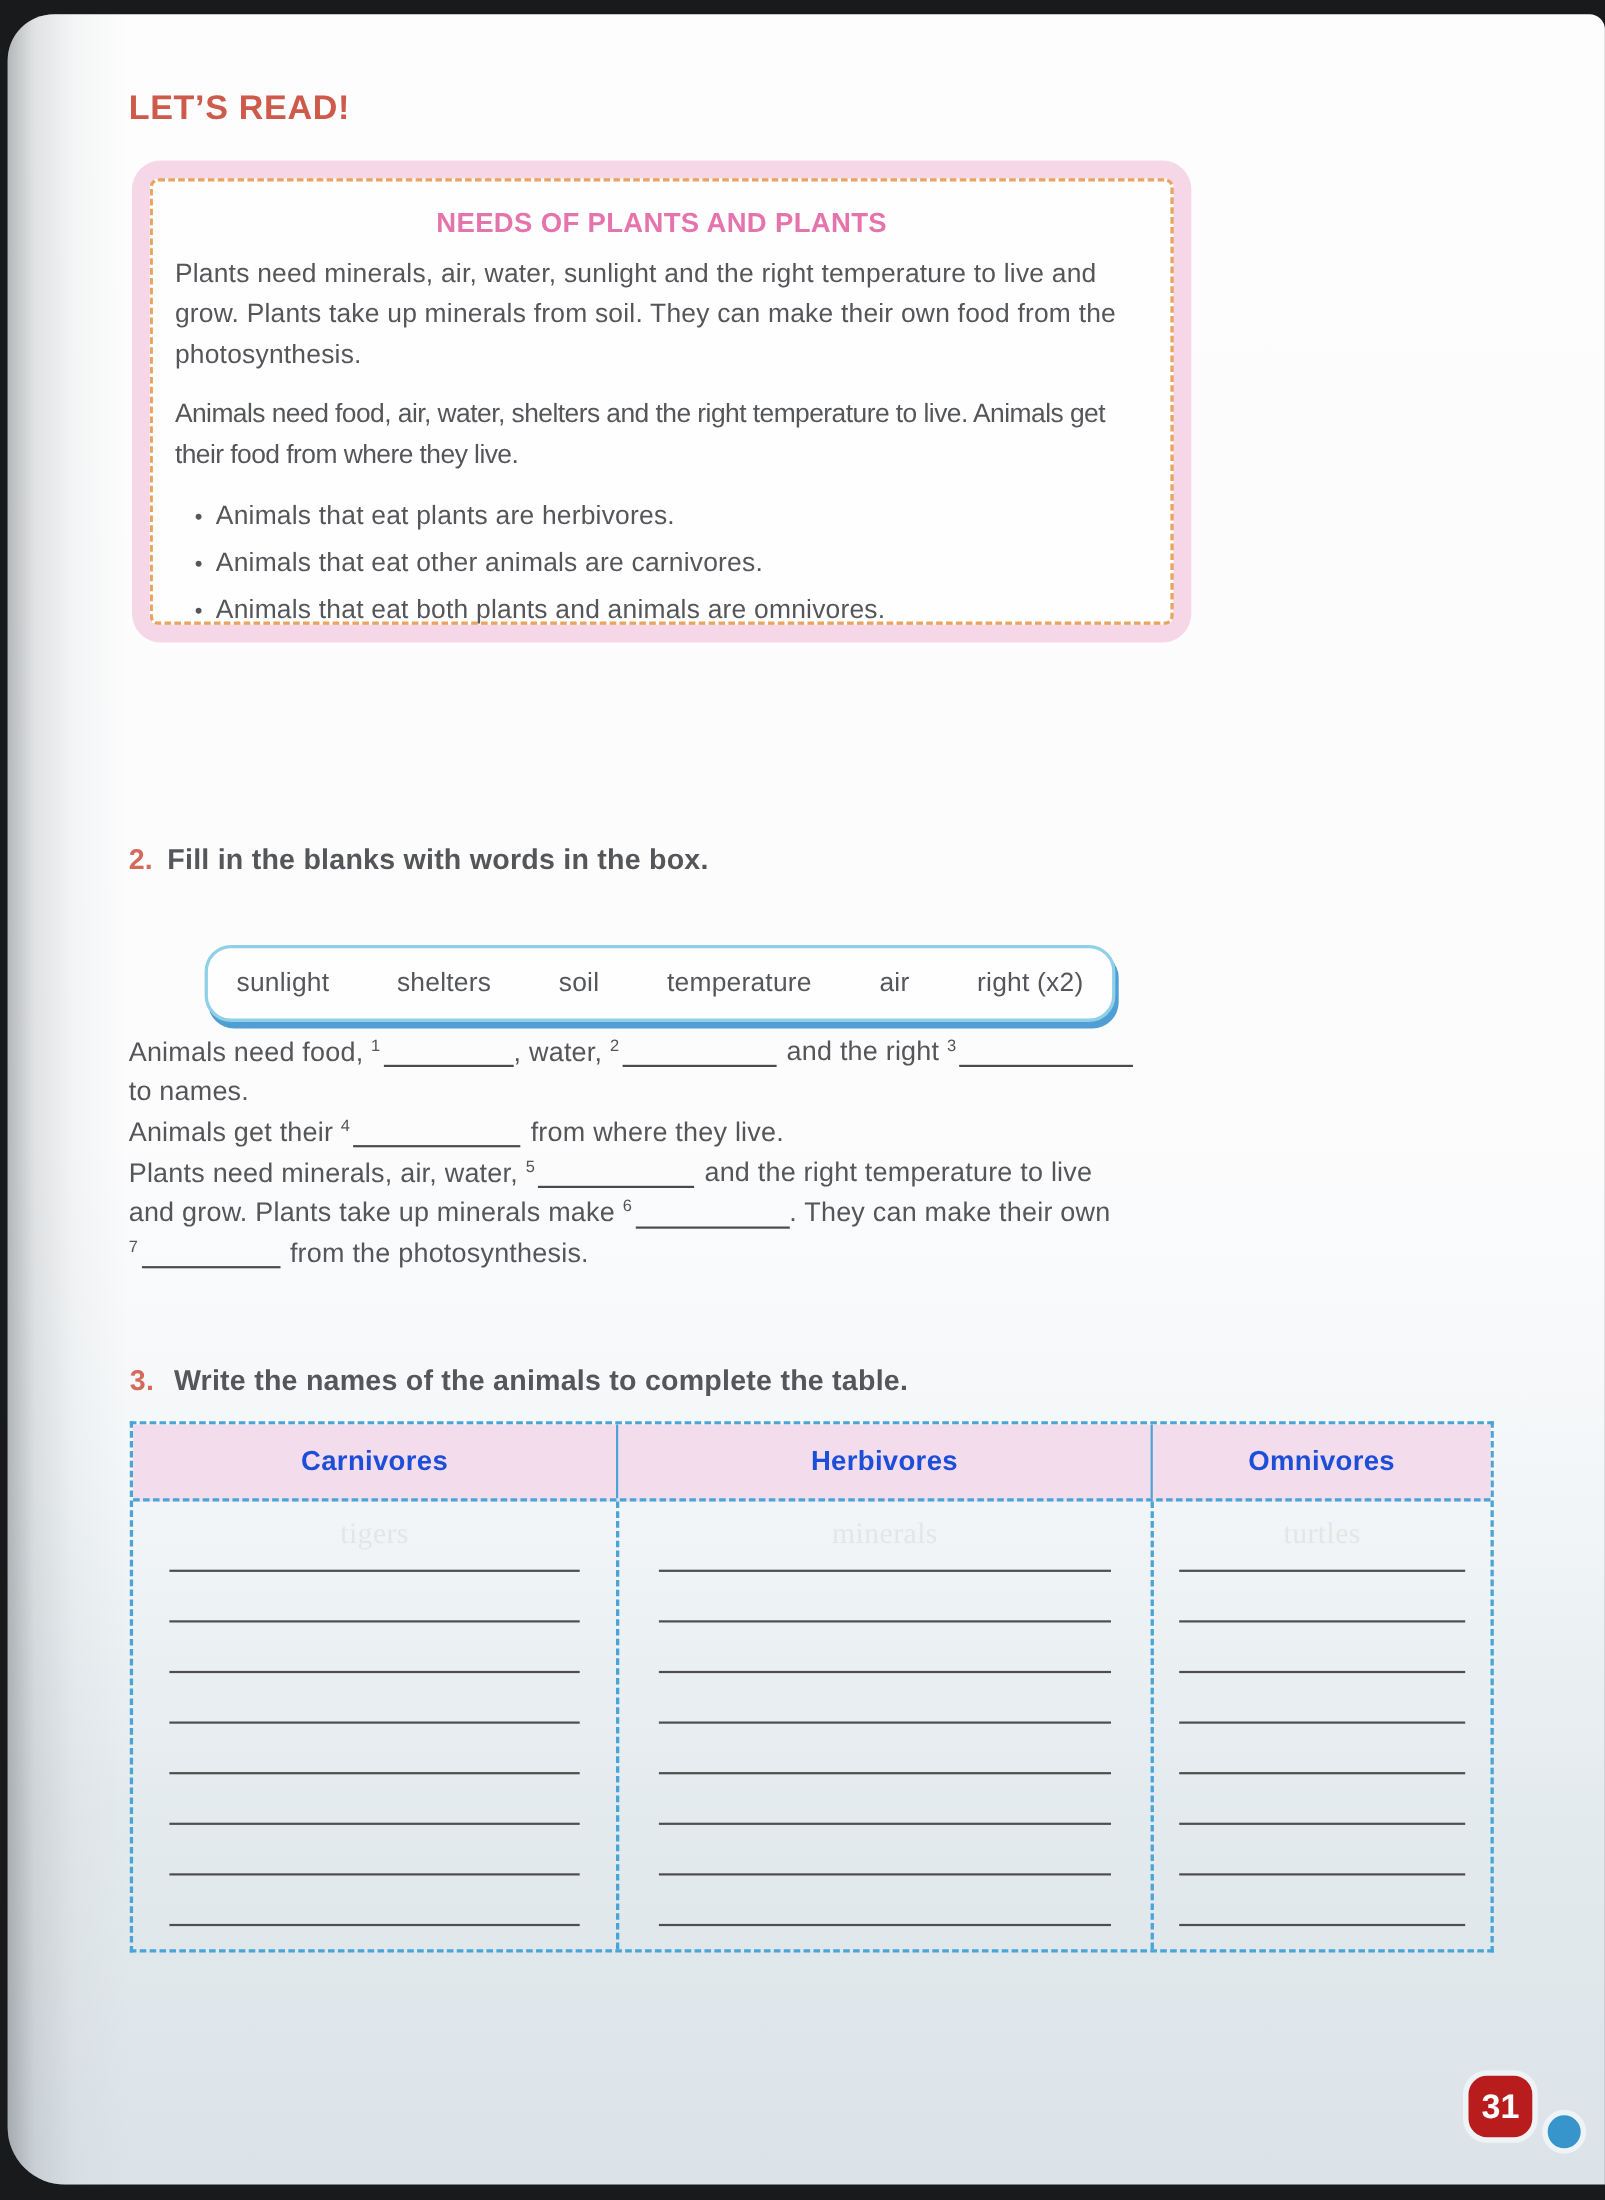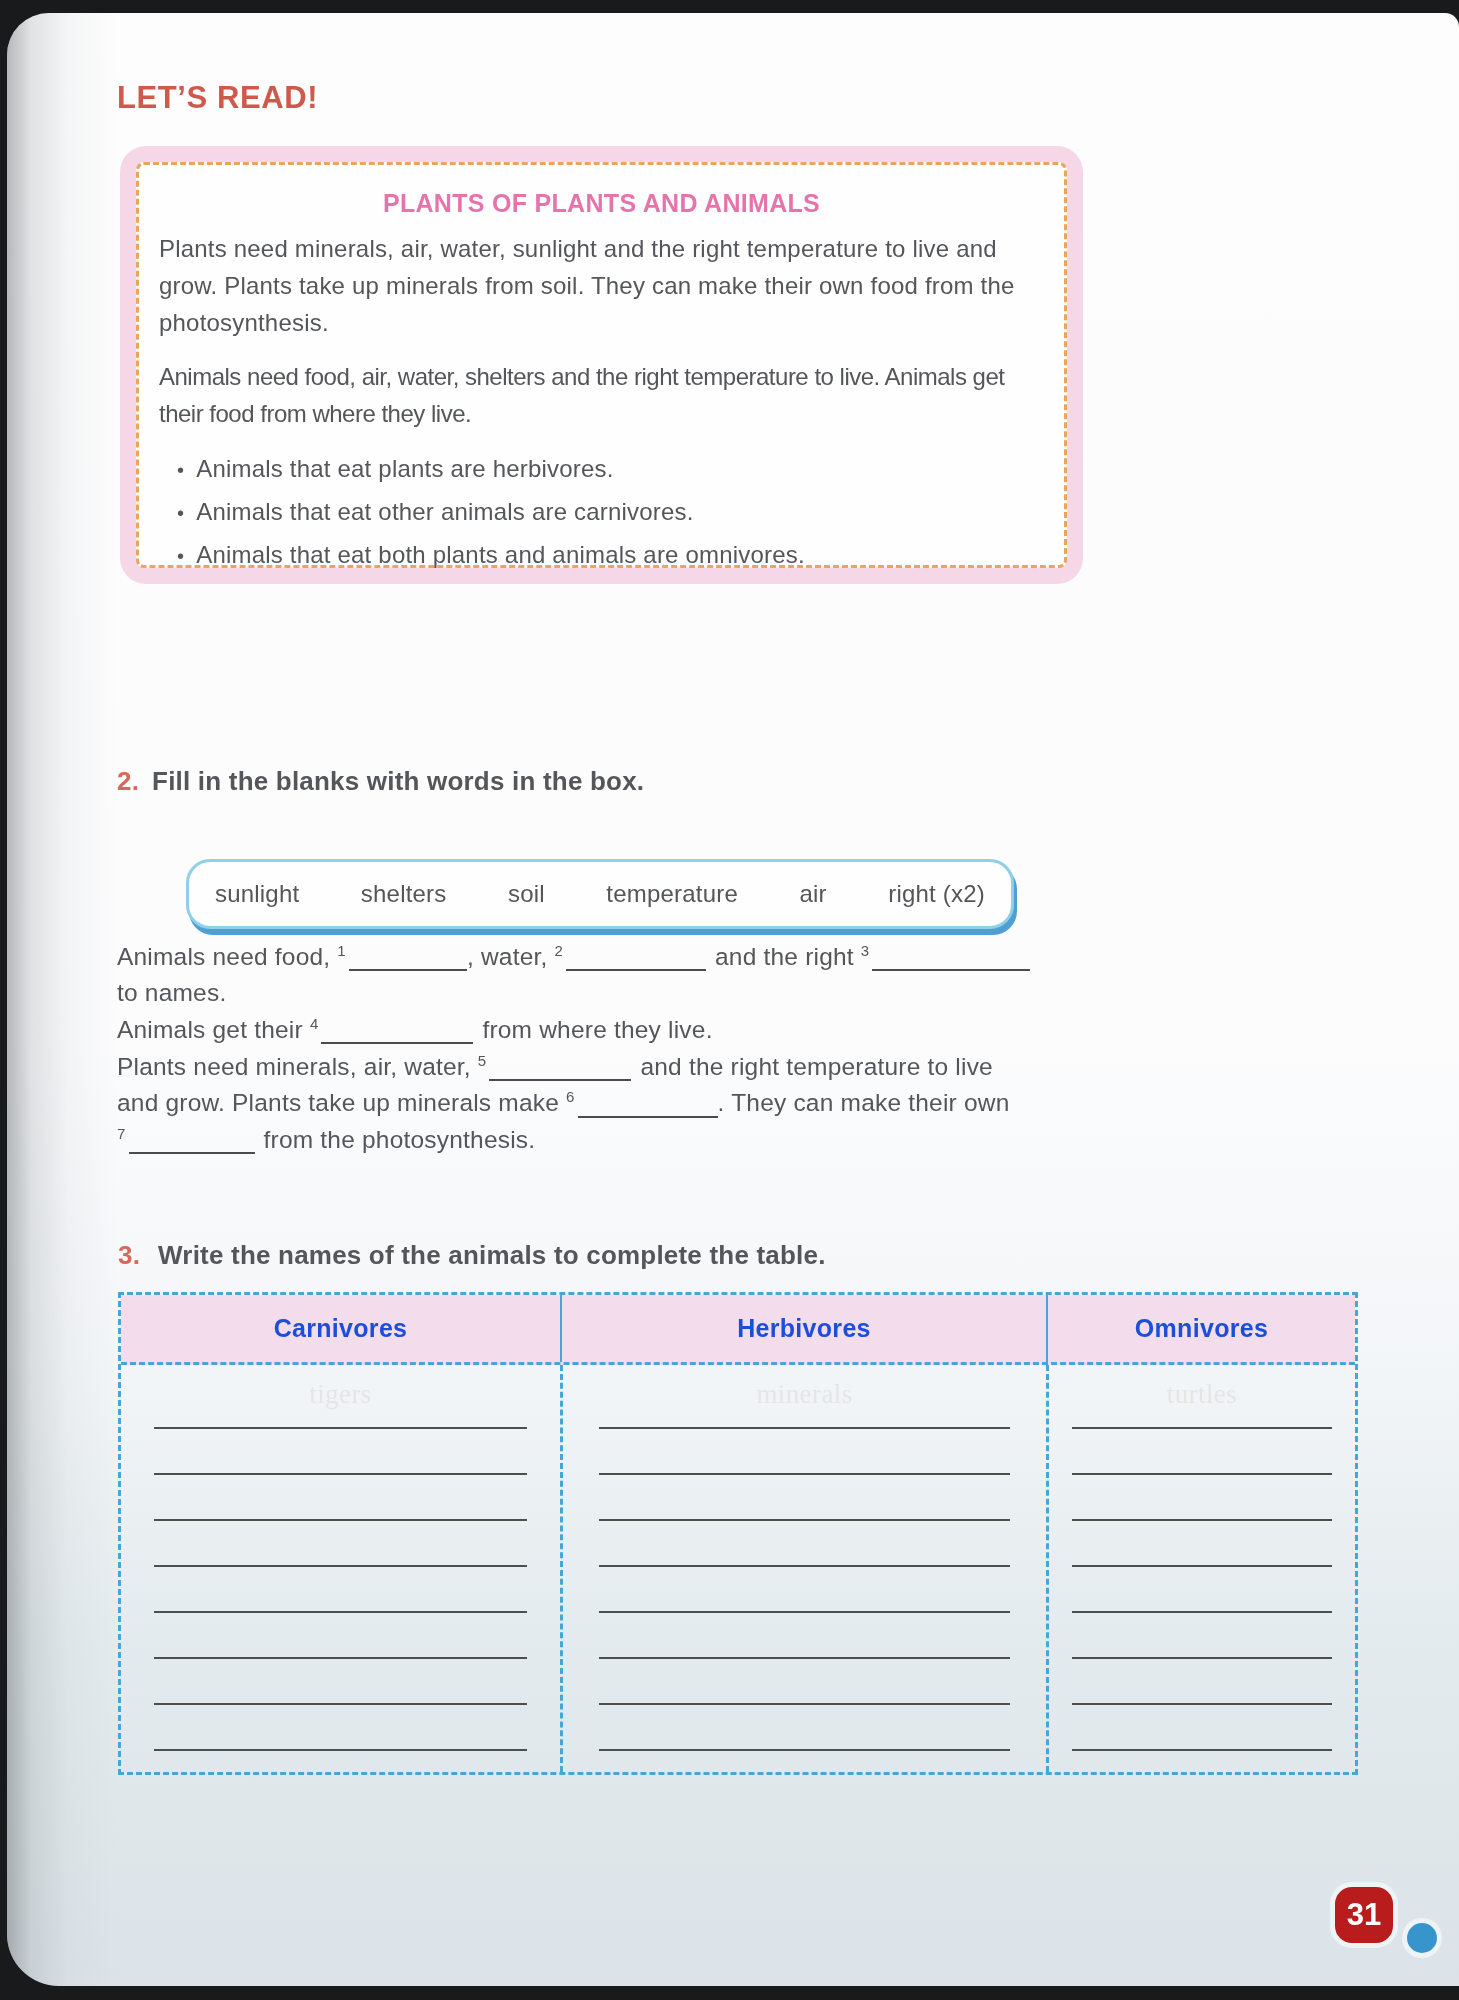--- a/index.html
+++ b/index.html
@@ -106,21 +106,21 @@
 </head>
 <body>
 
 <div class="abs page"></div>
 <div class="abs spine-shadow"></div>
 
 <div class="abs lets-read">LET’S READ!</div>
 
 <div class="abs reading-box">
   <div class="reading-inner">
-    <div class="reading-title">PLANTS OF PLANTS AND ANIMALS</div>
+    <div class="reading-title">NEEDS OF PLANTS AND PLANTS</div>
     <p class="reading-p">Plants need minerals, air, water, sunlight and the right temperature to live and grow. Plants take up minerals from soil. They can make their own food from the photosynthesis.</p>
     <p class="reading-p p2">Animals need food, air, water, shelters and the right temperature to live. Animals get their food from where they live.</p>
     <div class="bullets">
       <div class="bullet-item"><span class="bullet-dot">•</span><span>Animals that eat plants are herbivores.</span></div>
       <div class="bullet-item"><span class="bullet-dot">•</span><span>Animals that eat other animals are carnivores.</span></div>
       <div class="bullet-item"><span class="bullet-dot">•</span><span>Animals that eat both plants and animals are omnivores.</span></div>
     </div>
   </div>
 </div>
 

